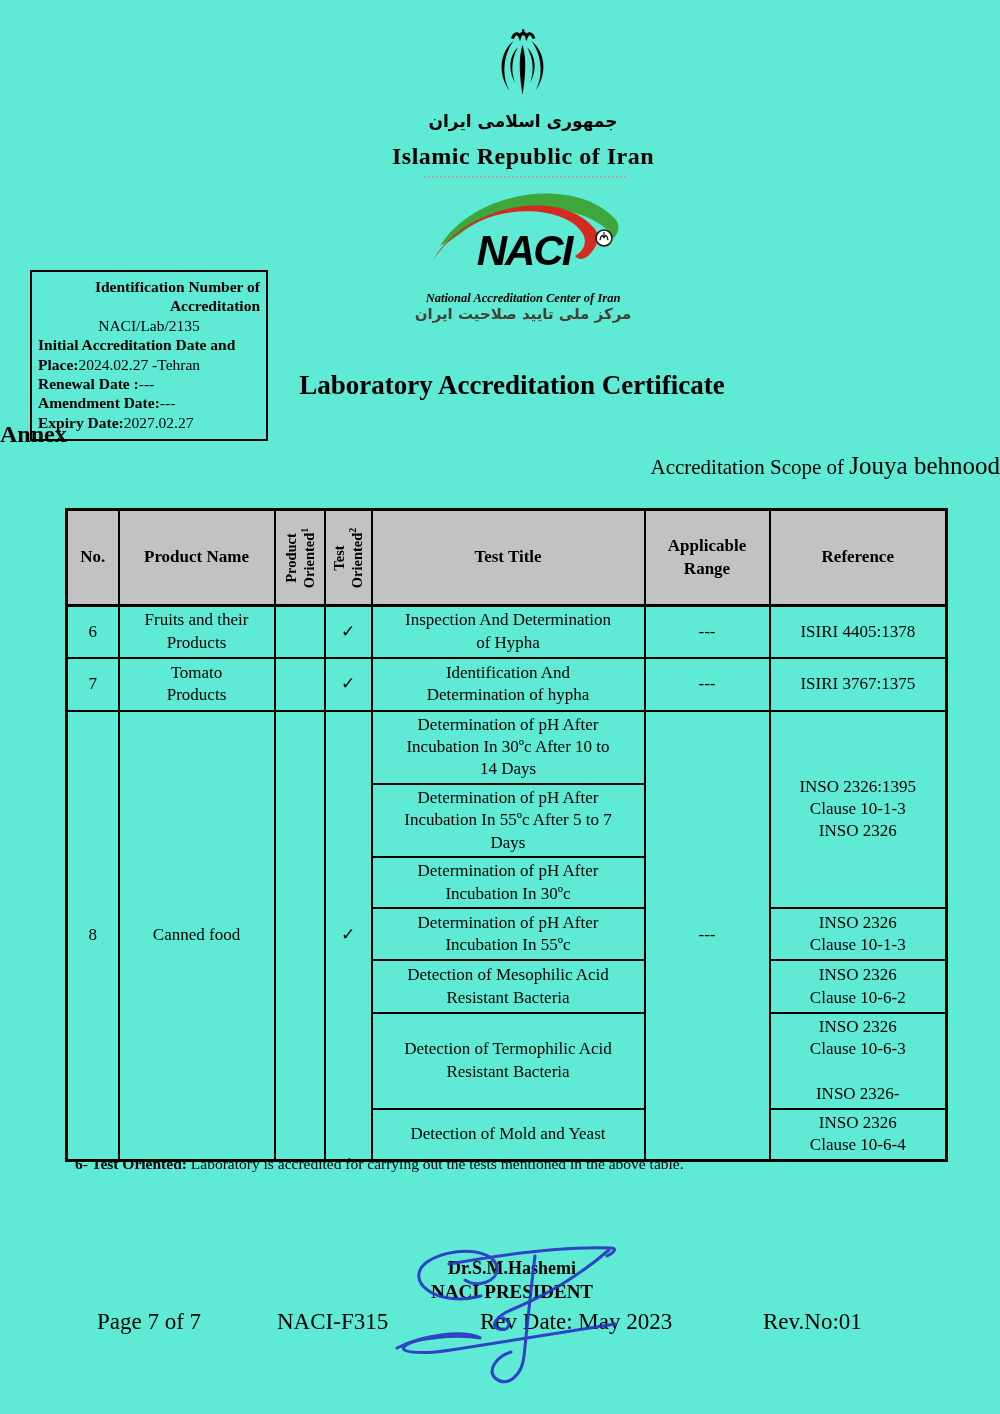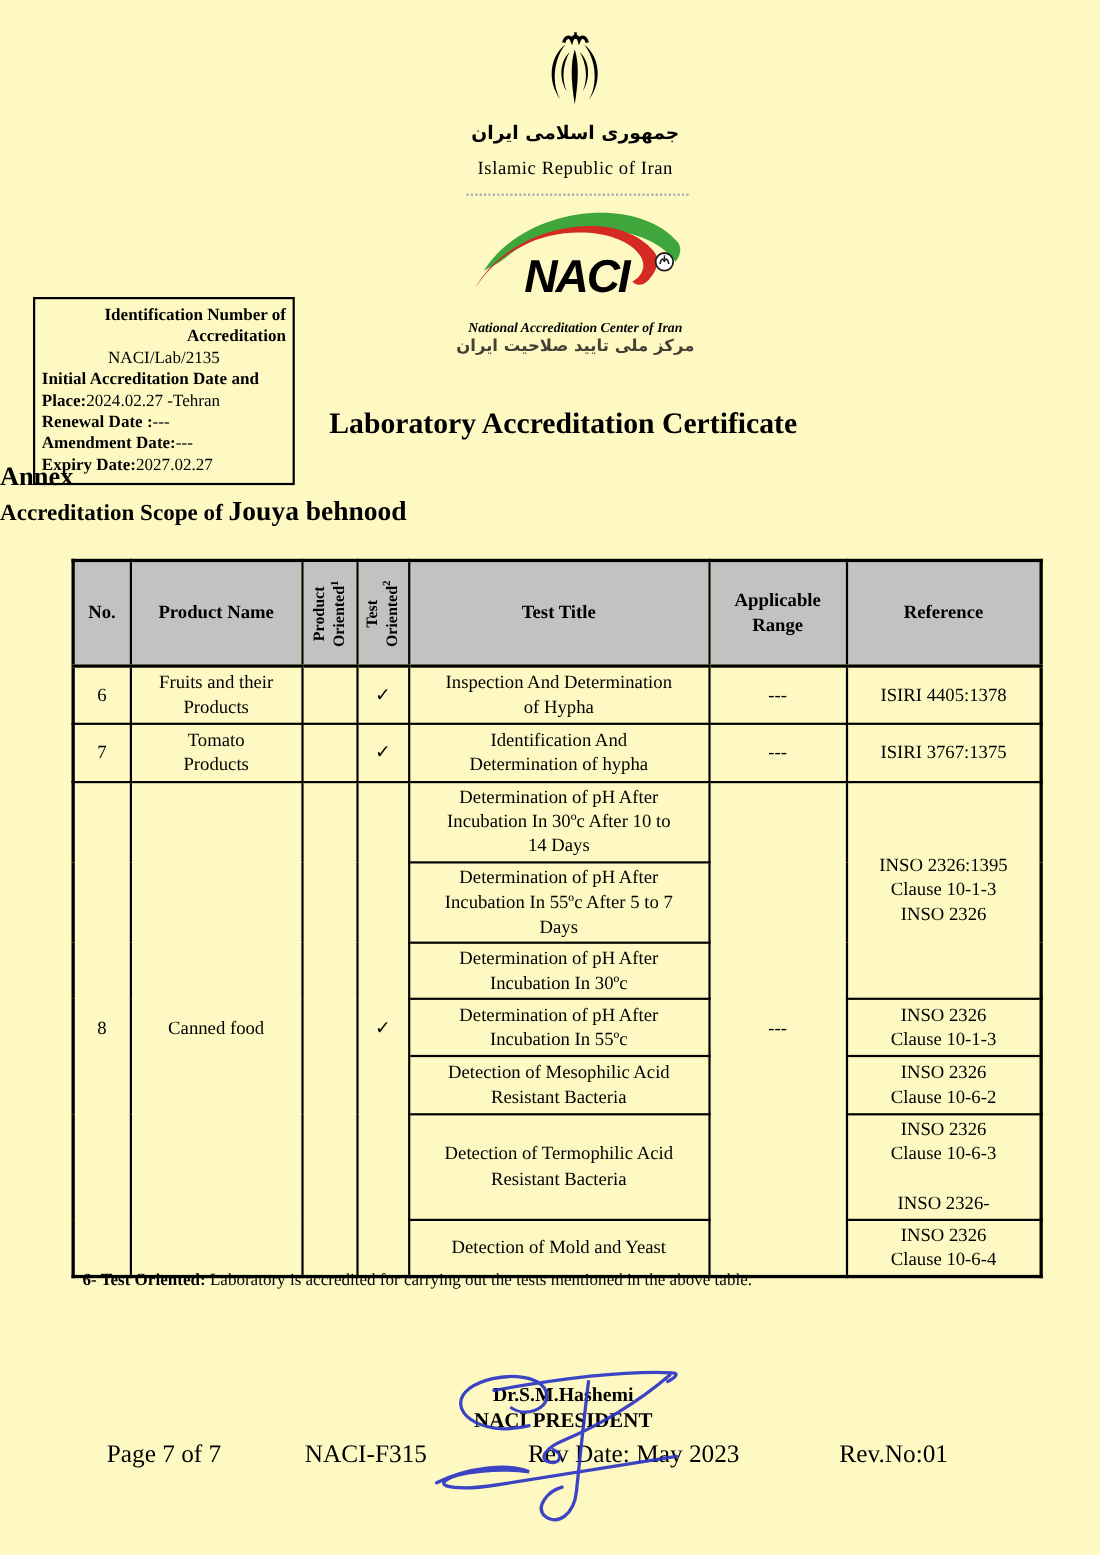--- a/index.html
+++ b/index.html
@@ -1,48 +1,48 @@
 <!DOCTYPE html>
 <html><head>
 <meta charset="utf-8">
 <style>
   * { margin:0; padding:0; box-sizing:border-box; }
   html,body { background:#888; }
   .page {
-    position:relative; width:1000px; height:1414px; background:#fef9c3;
+    position:relative; width:1000px; height:1414px; background:#5eead4;
     margin:0 auto; overflow:hidden; color:#000;
     font-family:"Liberation Serif","DejaVu Serif",serif;
   }
   .abs { position:absolute; }
   .center-row { left:46px; width:954px; text-align:center; }
   .fa { font-family:"DejaVu Sans",sans-serif; }
 
   .country-fa { top:111px; font-size:17px; font-weight:bold; }
-  .country-en { top:143px; font-size:17px; font-weight:normal; letter-spacing:0.5px; }
+  .country-en { top:143px; font-size:24px; font-weight:bold; letter-spacing:0.5px; }
 
   .logo-dots { left:424px; top:176px; width:202px; border-top:2px dotted #a8a8a8; }
   .logo-acronym {
     left:424px; top:230px; width:200px; text-align:center;
     font-family:"Liberation Sans",sans-serif; font-weight:bold; font-style:italic;
     font-size:42px; line-height:1; letter-spacing:-2px; z-index:3;
   }
   .logo-name-en { top:291px; font-size:12.5px; font-weight:bold; font-style:italic; z-index:3; }
   .logo-name-fa { top:305px; font-size:15px; color:#473f35; font-weight:bold; z-index:3; }
 
   .id-box {
     left:30px; top:270px; width:238px; border:2px solid #000;
     padding:5px 6px 7px 6px; font-size:15.5px; line-height:1.25; z-index:2;
   }
   .id-box .box-title { font-weight:bold; text-align:right; white-space:pre-line; }
   .id-box .box-number { text-align:center; }
   .id-box b { font-weight:bold; }
 
   .cert-title { top:370px; left:0; width:1000px; text-align:center; font-size:27px; font-weight:bold;padding-left:24px; }
   .annex-title { top:421px; left:0; width:1000px; font-size:24px; font-weight:bold; }
-  .scope-line { top:452px; left:0; width:1000px; text-align:left; font-size:21px; font-weight:bold; }
+  .scope-line { top:452px; left:0; width:1000px; text-align:right; font-size:21px; font-weight:normal; }
   .scope-line .scope-name { font-size:25px; }
 
   table.scope-table {
     position:absolute; left:65px; top:508px; width:880px;
     border-collapse:collapse; table-layout:fixed; border:3px solid #000;
   }
   .scope-table th, .scope-table td {
     border:2px solid #000; text-align:center; vertical-align:middle;
     font-size:17px; line-height:1.32; padding:2px 8px; white-space:pre-line;
     overflow:hidden;

